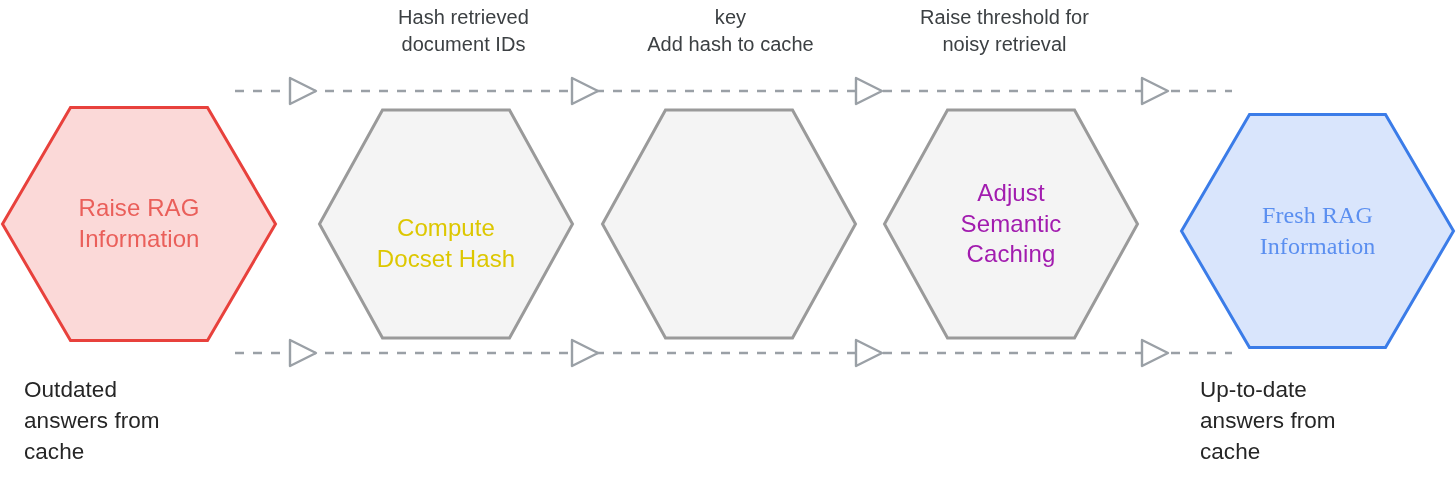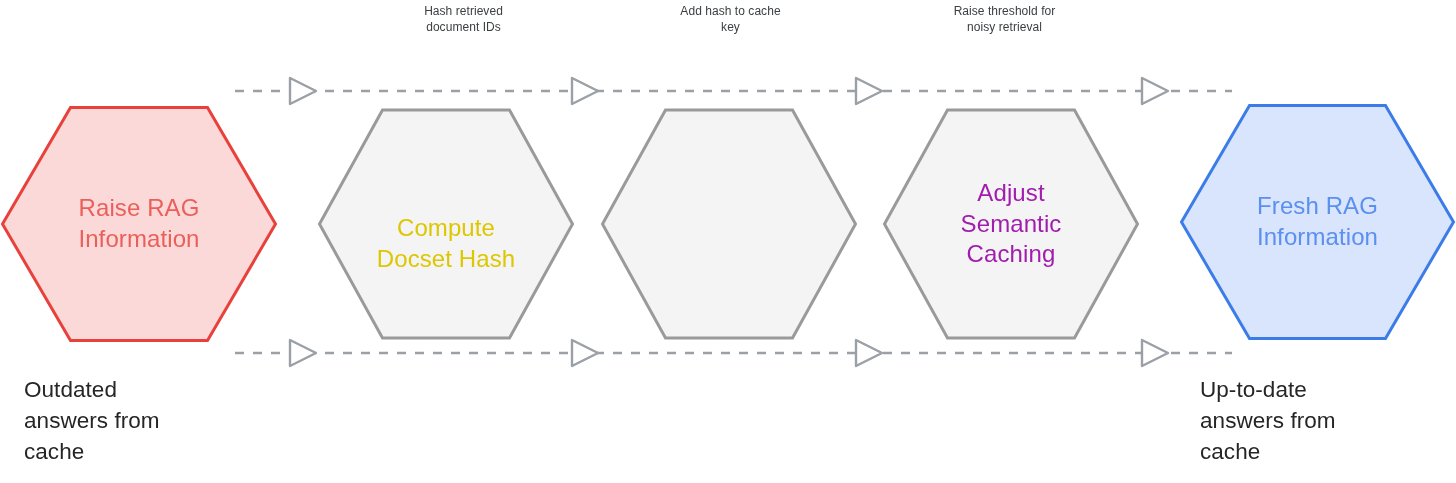--- a/index.html
+++ b/index.html
@@ -24,21 +24,21 @@
     width: 1456px;
     height: 483px;
     pointer-events: none;
   }
 
   
   .step-caption {
     position: absolute;
     text-align: center;
     color: #3c4043;
-    font-size: 12px;
+    font-size: 20px;
     line-height: 1.33;
     letter-spacing: 0.05px;
   }
 
   
   .hex-node {
     position: absolute;
     display: flex;
     align-items: center;
     justify-content: center;
@@ -91,22 +91,22 @@
     <polygon points="856,340 882,353 856,366" fill="#ffffff" stroke="#9aa0a6" stroke-width="2.4" stroke-linejoin="round"></polygon>
     <polygon points="1142,340 1168,353 1142,366" fill="#ffffff" stroke="#9aa0a6" stroke-width="2.4" stroke-linejoin="round"></polygon>
   </svg>
 
   <div class="step-caption" style="left:371px; top:4px; width:185px;">
     <div>Hash retrieved</div>
     <div>document IDs</div>
   </div>
 
   <div class="step-caption" style="left:638px; top:4px; width:185px;">
+    <div>key</div>
     <div>Add hash to cache</div>
-    <div>key</div>
   </div>
 
   <div class="step-caption" style="left:912px; top:4px; width:185px;">
     <div>Raise threshold for</div>
     <div>noisy retrieval</div>
   </div>
 
   <div class="hex-node" style="left:0px; top:105px; width:278px; height:238px;">
     <svg width="278" height="238" viewBox="0 0 278 238">
       <polygon points="70.5,2.5 207.5,2.5 275.5,119 207.5,235.5 70.5,235.5 2.5,119" fill="#fbd9d8" stroke="#e8413c" stroke-width="3" stroke-linejoin="miter"></polygon>
@@ -137,21 +137,21 @@
     <svg width="258" height="232" viewBox="0 0 258 232">
       <polygon points="65.5,2 192.5,2 255.5,116 192.5,230 65.5,230 2.5,116" fill="#f4f4f4" stroke="#9a9a9a" stroke-width="3" stroke-linejoin="miter"></polygon>
     </svg>
     <div class="hex-label" style="color:#a21caf;">
       <div>Adjust</div>
       <div>Semantic</div>
       <div>Caching</div>
     </div>
   </div>
 
-  <div class="hex-node" style="left:1179px; top:103px; width:277px; height:238px;">
+  <div class="hex-node" style="left:1179px; top:112px; width:277px; height:238px;font-family:Liberation Serif, serif;">
     <svg width="277" height="238" viewBox="0 0 277 238">
       <polygon points="70.5,2.5 206.5,2.5 274.5,119 206.5,235.5 70.5,235.5 2.5,119" fill="#d9e5fc" stroke="#3b7ce8" stroke-width="3" stroke-linejoin="miter"></polygon>
     </svg>
     <div class="hex-label" style="color:#5b8ff0;">
       <div>Fresh RAG</div>
       <div>Information</div>
     </div>
   </div>
 
   <div class="end-caption" style="left:24px; top:374px; width:230px;">

